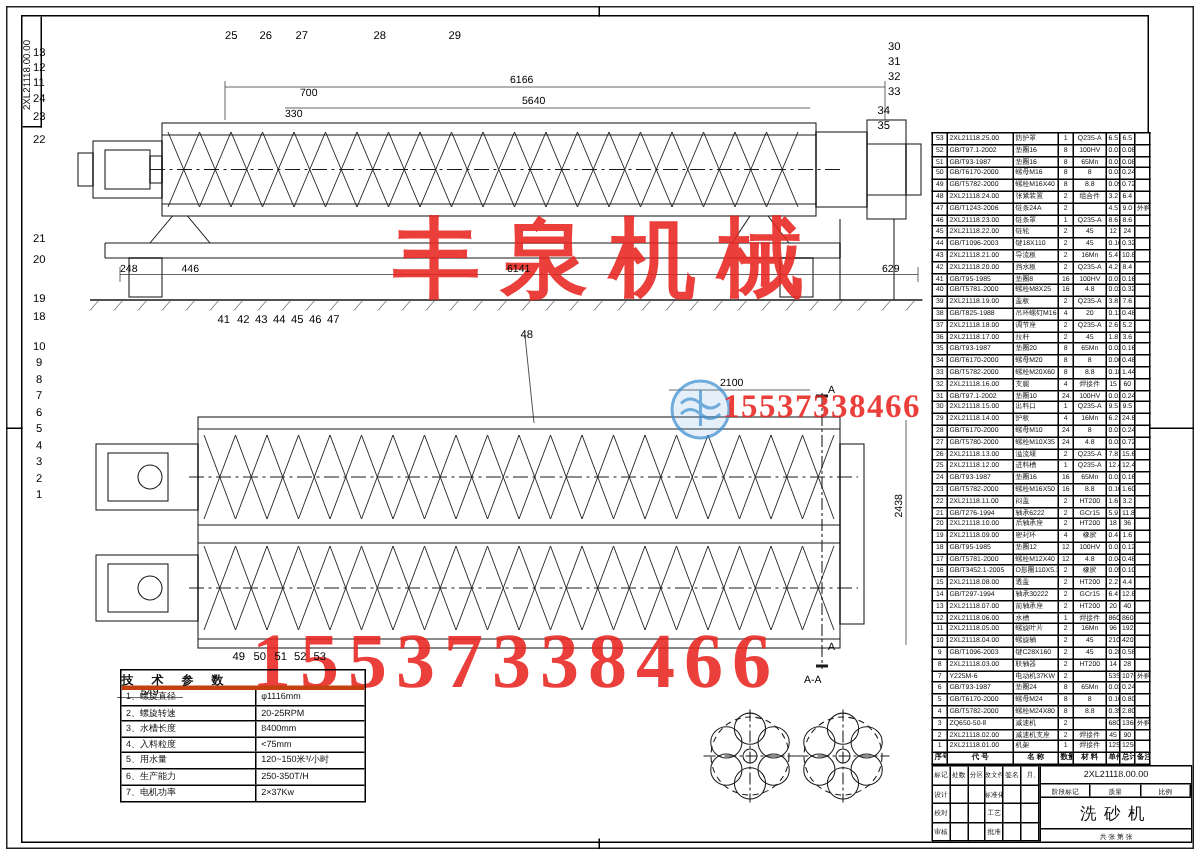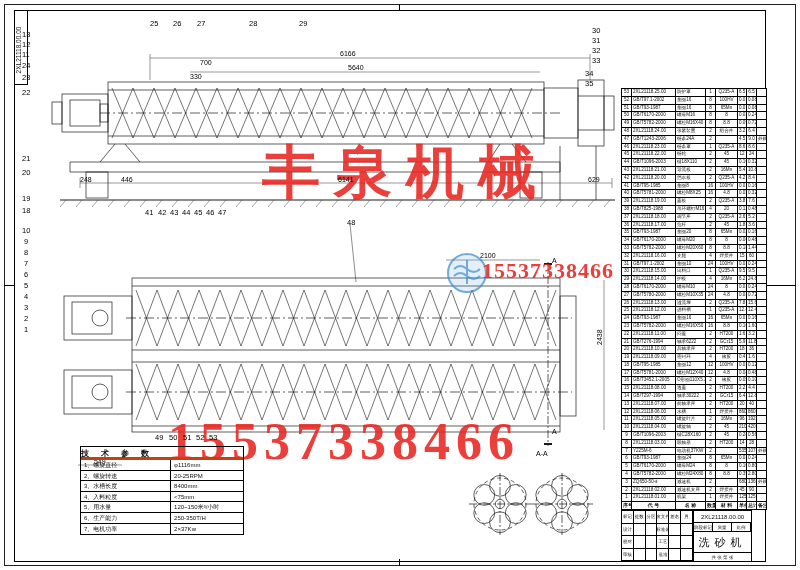--- a/index.html
+++ b/index.html
@@ -18,21 +18,21 @@
   #dwgno-box span{position:absolute;left:-31px;top:33px;width:74px;height:12px;font-size:6.5px;text-align:center;
                   transform:rotate(-90deg);transform-origin:center;display:block;white-space:nowrap;}
   
   #bom{position:absolute;left:621px;top:88px;width:145px;background:#fff;}
   #bom table{width:100%;border-collapse:collapse;table-layout:fixed;}
   #bom td{border:1px solid #000;font-size:4.6px;line-height:6.8px;height:6.8px;padding:0 1px;
           white-space:nowrap;overflow:hidden;text-align:center;}
   #bom td.l{text-align:left;}
   #bom tr.hdr td{font-size:5px;font-weight:bold;}
   
-  #tb{position:absolute;left:621px;top:510px;width:131px;height:52px;border:1.4px solid #000;display:flex;background:#fff;font-size:4.5px;}
+  #tb{position:absolute;left:621px;top:510px;width:174px;height:52px;border:1.4px solid #000;display:flex;background:#fff;font-size:4.5px;}
   .tb-left{width:72px;border-right:1px solid #000;display:flex;flex-direction:column;}
   .tb-row{flex:1;display:flex;}
   .tb-row span{flex:1;border-right:0.5px solid #000;border-bottom:0.5px solid #000;overflow:hidden;
                white-space:nowrap;text-align:center;display:flex;align-items:center;justify-content:center;}
   .tb-right{flex:1;display:flex;flex-direction:column;}
   .tb-num{height:12px;line-height:12px;text-align:center;font-size:6px;border-bottom:1px solid #000;white-space:nowrap;}
   .tb-stage{height:9px;display:flex;border-bottom:1px solid #000;}
   .tb-stage span{flex:1;display:flex;align-items:center;justify-content:center;border-right:0.5px solid #000;}
   .tb-name{flex:1;display:flex;align-items:center;justify-content:center;font-size:11px;letter-spacing:5px;}
   .tb-sheet{height:9px;line-height:9px;text-align:center;border-top:1px solid #000;}

